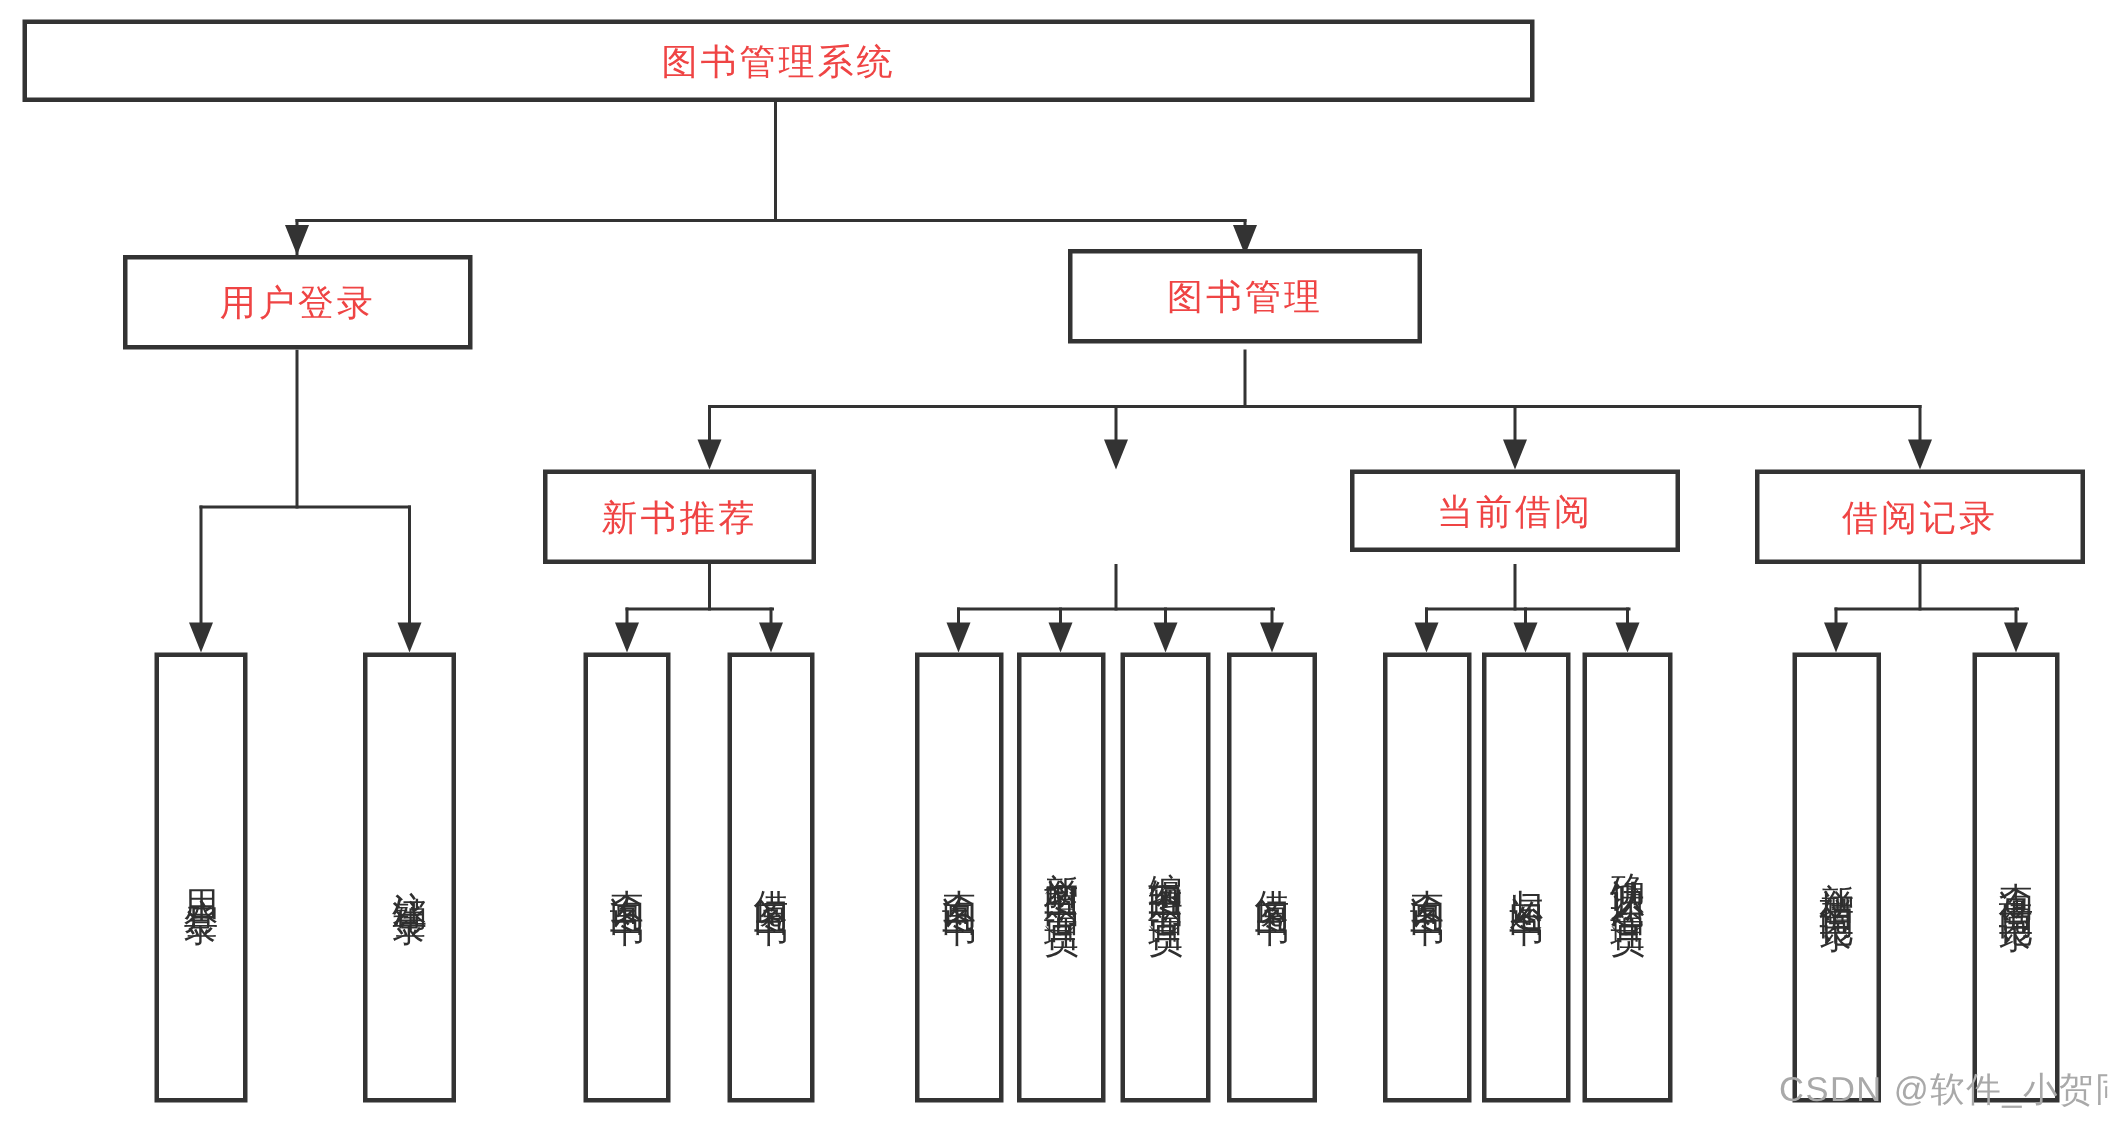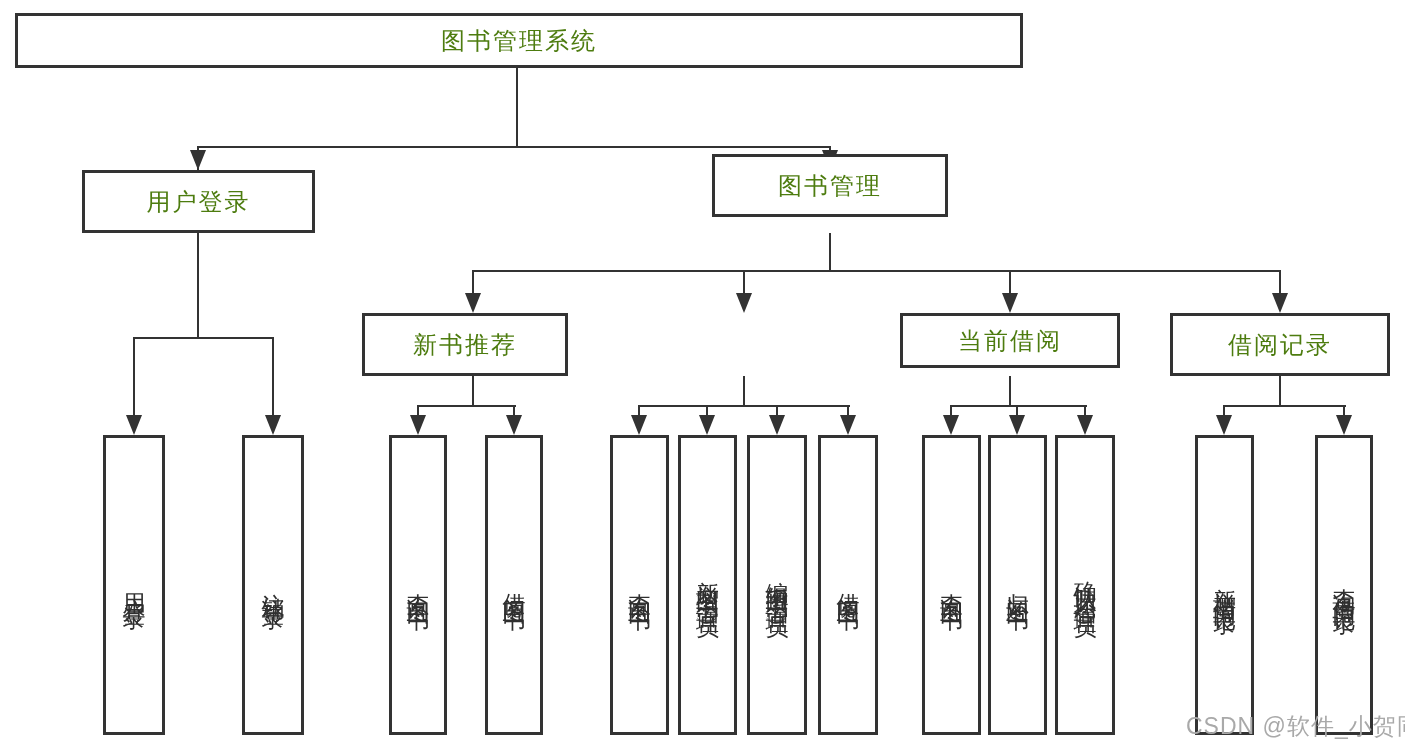--- a/index.html
+++ b/index.html
@@ -15,21 +15,21 @@
     box-sizing:border-box;
     background:#ffffff;
     border:3px solid #333333;
     display:flex;
     align-items:center;
     justify-content:center;
     z-index:2;
   }
   .hlbl{
     font-size:24px;
-    color:#4d7c0f;
+    color:#ef4444;
     letter-spacing:2px;
     white-space:nowrap;
   }
   .vlbl{
     writing-mode:vertical-rl;
     text-orientation:mixed;
     font-size:23px;
     color:#2f2f2f;
     letter-spacing:5px;
     line-height:1;
@@ -117,25 +117,25 @@
   <div class="ln" style="left:1343px;top:405px;width:2px;height:14px"></div>
   <div class="ah" style="left:1336px;top:415px"></div>
 
   <div class="box" style="left:15px;top:13px;width:1008px;height:55px">
     <span class="hlbl">图书管理系统</span>
   </div>
 
   <div class="box" style="left:82px;top:170px;width:233px;height:63px">
     <span class="hlbl">用户登录</span>
   </div>
-  <div class="box" style="left:712px;top:154px;width:236px;height:63px">
+  <div class="box" style="left:712px;top:166px;width:236px;height:63px">
     <span class="hlbl">图书管理</span>
   </div>
 
-  <div class="box" style="left:362px;top:313px;width:206px;height:63px">
+  <div class="box" style="left:362px;top:313px;width:182px;height:63px">
     <span class="hlbl">新书推荐</span>
   </div>
   <div class="box" style="left:900px;top:313px;width:220px;height:55px">
     <span class="hlbl">当前借阅</span>
   </div>
   <div class="box" style="left:1170px;top:313px;width:220px;height:63px">
     <span class="hlbl">借阅记录</span>
   </div>
 
   <div class="box" style="left:103px;top:435px;width:62px;height:300px">

